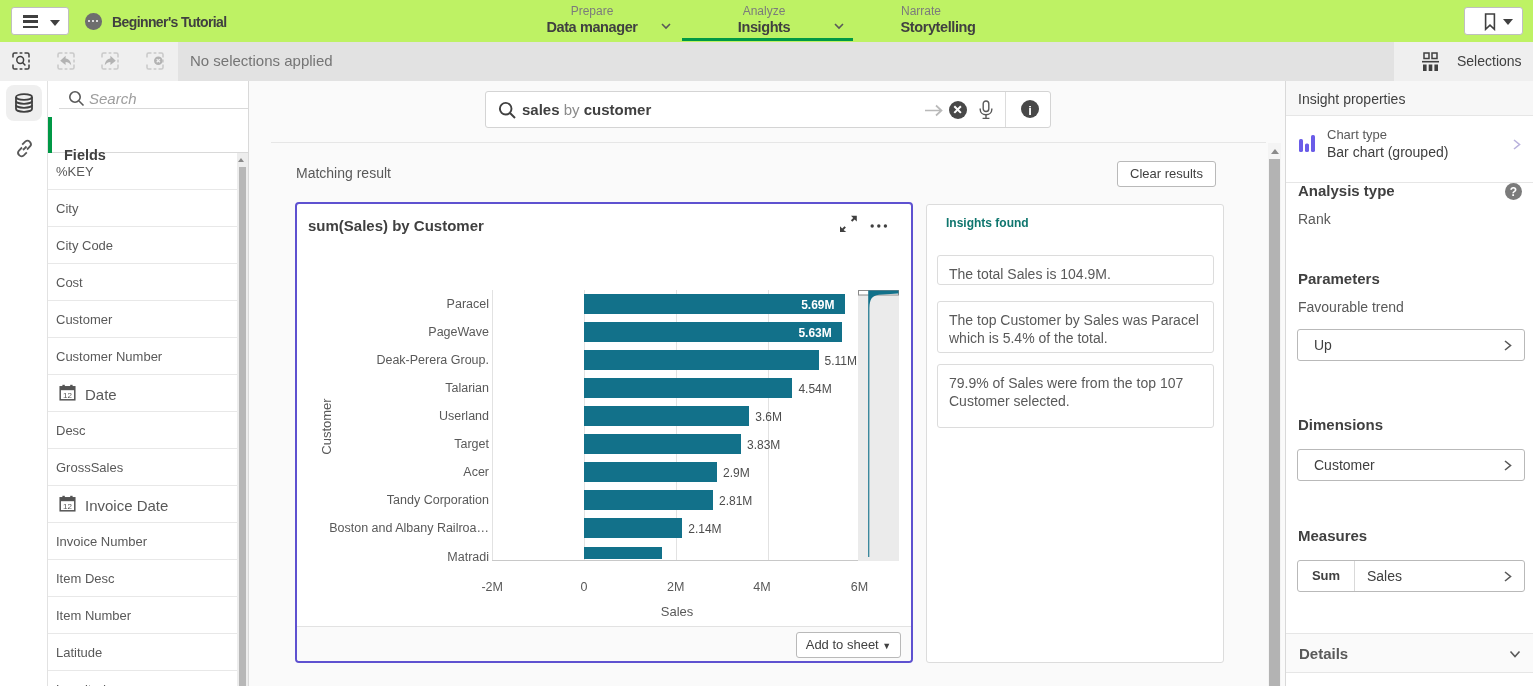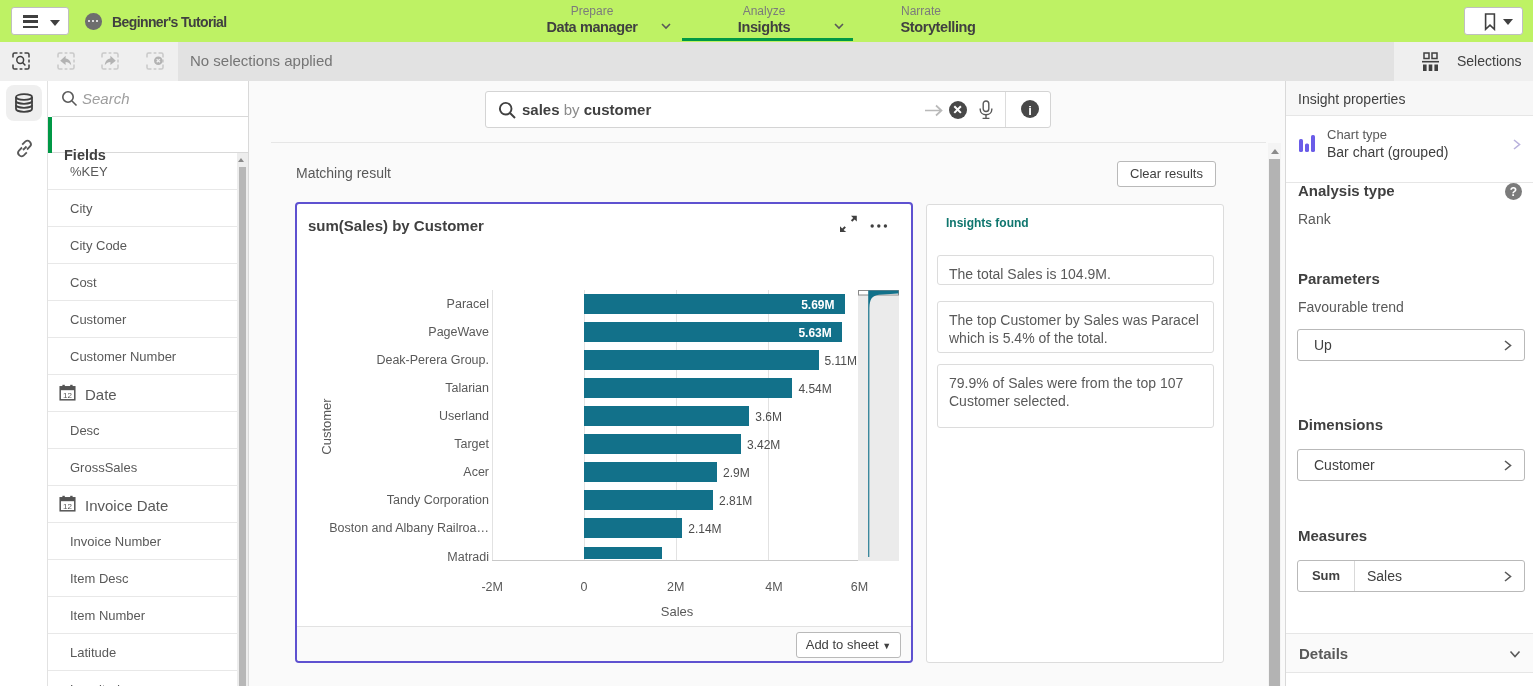--- a/index.html
+++ b/index.html
@@ -27,27 +27,27 @@
 #selbartext { left:12px; top:10px; font-size:15px; color:#757575; }
 #selbtn { left:1394px; top:0px; width:139px; height:39px; background:#efefef; }
 #seltext { left:63px; top:11px; font-size:14px; color:#404040; }
 .tbicon { top:10px; width:18px; height:18px; }
 
 
 #rail { left:0; top:81px; width:48px; height:605px; background:#fff; border-right:1px solid #e2e2e2; }
 #dbbtn { left:6px; top:4px; width:36px; height:36px; background:#efefef; border-radius:8px; }
 
 #fields { left:48px; top:81px; width:201px; height:605px; background:#fff; border-right:1px solid #d9d9d9; }
-#fsearch { left:4px; top:0; width:200px; height:36px; border-bottom:1px solid #d9d9d9; }
+#fsearch { left:11px; top:0; width:200px; height:28px; border-bottom:1px solid #d9d9d9; }
 #fsearchtxt { left:30px; top:9px; font-size:15px; color:#9e9e9e; font-style:italic; }
 #fheader { left:0; top:36px; width:200px; height:36px; border-bottom:1px solid #d9d9d9; background:#fff; }
 #fgreen { left:0; top:0; width:4px; height:36px; background:#009845; }
 #fheadtxt { left:16px; top:9px; font-size:14.5px; font-weight:bold; color:#404040;margin-top:21px; }
 .frow { left:0; width:192px; height:37px; border-bottom:1px solid #e8e8e8; }
-.frowtxt { position:absolute; left:22px; top:11px; font-size:13px; color:#595959; }
+.frowtxt { position:absolute; left:8px; top:11px; font-size:13px; color:#595959; }
 .frowtxt2 { position:absolute; left:37px; top:11px; font-size:15px; color:#595959; }
 #fscroll { left:189px; top:72px; width:11px; height:533px; background:#ededed; }
 #fthumb { left:2px; top:14px; width:7px; height:519px; background:#b7b7b7; }
 
 
 #main { left:249px; top:81px; width:1036px; height:605px; background:#fafafa; }
 #searchbox { left:236px; top:10px; width:566px; height:37px; background:#fff; border:1px solid #d4d4d4; border-radius:3px; }
 #sbsep { left:519px; top:0px; width:1px; height:35px; background:#dcdcdc; }
 #sbtext { left:36px; top:9px; font-size:15px; color:#404040; font-weight:bold; }
 #sbtext .by { color:#8c8c8c; font-weight:normal; }
@@ -299,40 +299,40 @@
     </svg>
     <div id="chartarea">
         <div class="gline" style="left:195.2px;"></div>
         <div class="gline" style="left:287px;"></div>
         <div class="gline" style="left:378.8px;"></div>
         <div class="gline" style="left:470.6px;"></div>
         <div class="gline" style="left:562.4px;"></div>
         <div class="xlab" style="left:165.2px;">-2M</div>
         <div class="xlab" style="left:257px;">0</div>
         <div class="xlab" style="left:348.8px;">2M</div>
-        <div class="xlab" style="left:447px;">4M</div>
+        <div class="xlab" style="left:435px;">4M</div>
         <div class="xlab" style="left:532.4px;">6M</div>
         <div class="bar" style="top:90px; width:261.171px; height:19.5px;"></div>
         <div class="ylab" style="left:12px; top:93px;">Paracel</div>
         <div class="vlab-in" style="left:504.17100000000005px; top:93.5px;">5.69M</div>
         <div class="bar" style="top:118.06px; width:258.417px; height:19.5px;"></div>
         <div class="ylab" style="left:12px; top:121.06px;">PageWave</div>
         <div class="vlab-in" style="left:501.4169999999999px; top:121.56px;">5.63M</div>
         <div class="bar" style="top:146.12px; width:234.549px; height:19.5px;"></div>
         <div class="ylab" style="left:12px; top:149.12px;">Deak-Perera Group.</div>
         <div class="vlab-out" style="left:527.549px; top:149.62px;">5.11M</div>
         <div class="bar" style="top:174.18px; width:208.386px; height:19.5px;"></div>
         <div class="ylab" style="left:12px; top:177.18px;">Talarian</div>
         <div class="vlab-out" style="left:501.38599999999997px; top:177.68px;">4.54M</div>
         <div class="bar" style="top:202.24px; width:165.24px; height:19.5px;"></div>
         <div class="ylab" style="left:12px; top:205.24px;">Userland</div>
         <div class="vlab-out" style="left:458.24px; top:205.74px;">3.6M</div>
         <div class="bar" style="top:230.29999999999998px; width:156.97799999999998px; height:19.5px;"></div>
         <div class="ylab" style="left:12px; top:233.29999999999998px;">Target</div>
-        <div class="vlab-out" style="left:449.97799999999995px; top:233.79999999999998px;">3.42M</div>
+        <div class="vlab-out" style="left:449.97799999999995px; top:233.79999999999998px;">3.83M</div>
         <div class="bar" style="top:258.36px; width:133.10999999999999px; height:19.5px;"></div>
         <div class="ylab" style="left:12px; top:261.36px;">Acer</div>
         <div class="vlab-out" style="left:426.11px; top:261.86px;">2.9M</div>
         <div class="bar" style="top:286.41999999999996px; width:128.97899999999998px; height:19.5px;"></div>
         <div class="ylab" style="left:12px; top:289.41999999999996px;">Tandy Corporation</div>
         <div class="vlab-out" style="left:421.979px; top:289.91999999999996px;">2.81M</div>
         <div class="bar" style="top:314.48px; width:98.226px; height:19.5px;"></div>
         <div class="ylab" style="left:12px; top:317.48px;">Boston and Albany Railroa…</div>
         <div class="vlab-out" style="left:391.226px; top:317.98px;">2.14M</div>
         <div class="bar" style="top:342.53999999999996px; width:78.03px; height:12.960000000000036px;"></div>

